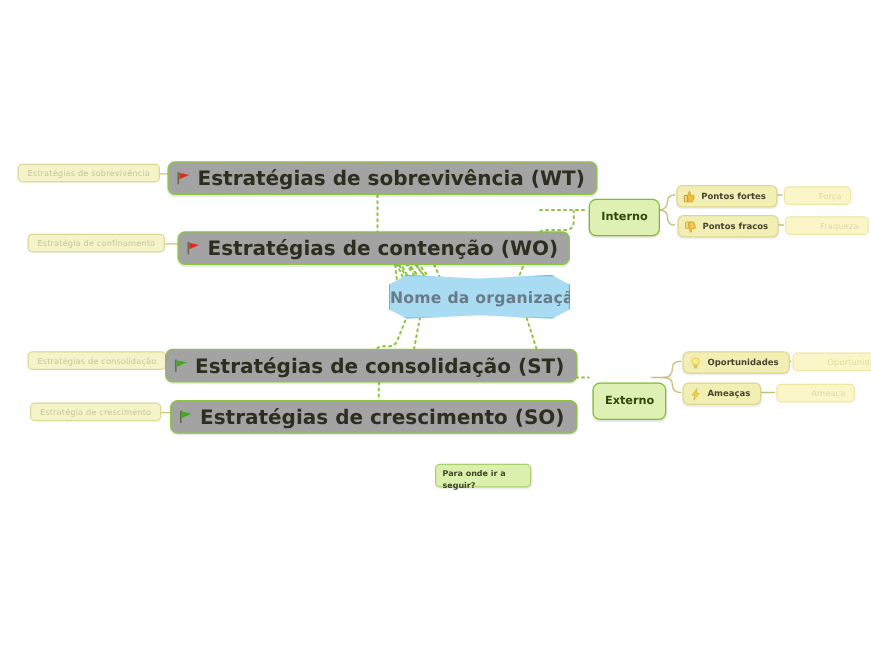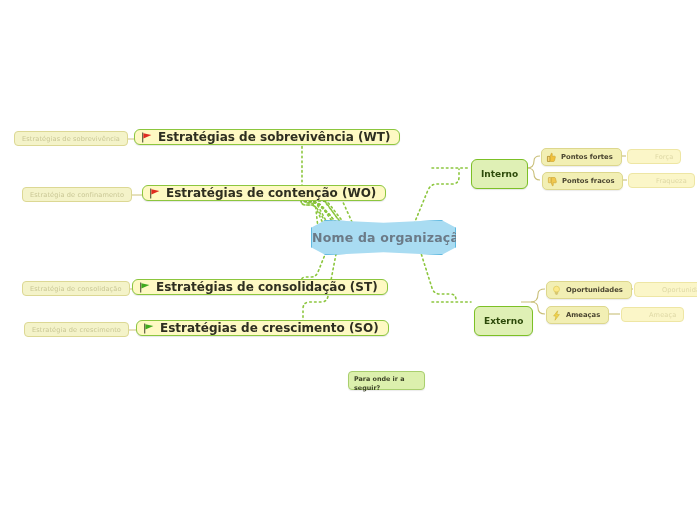--- a/index.html
+++ b/index.html
@@ -51,27 +51,27 @@
     -webkit-clip-path: polygon(0% 22%, 10% 0%, 50% 8%, 90% 0%, 100% 22%, 100% 78%, 90% 100%, 50% 92%, 10% 100%, 0% 78%);
     clip-path: polygon(0% 22%, 10% 0%, 50% 8%, 90% 0%, 100% 22%, 100% 78%, 90% 100%, 50% 92%, 10% 100%, 0% 78%);
   }
   .central-inner {
     width: 100%;
     text-align: center;
   }
 
   
   .strategy {
-    height: 16px;
+    height: 27px;
     padding: 0 9px 0 5px;
-    background: #fef9c3;
+    background: #a3a3a3;
     border: 1.3px solid #8cc63e;
     border-radius: 6px;
     color: #2e2e20;
-    font-size: 12px;
+    font-size: 16px;
     font-weight: bold;
     gap: 5px;
     box-shadow: 0 1px 1px rgba(0,0,0,.10);
   }
   .strategy .label { line-height: 1; }
 
   
   .leaf-faint {
     height: 15px;
     padding: 0 7px;
@@ -198,21 +198,21 @@
     <span class="central-inner">Nome da organização</span>
   </div>
 
   <div class="node leaf-faint" style="left:14px; top:131px;">
     <span>Estratégias de sobrevivência</span>
   </div>
   <div class="node leaf-faint" style="left:22px; top:187px;">
     <span>Estratégia de confinamento</span>
   </div>
   <div class="node leaf-faint" style="left:22px; top:281px;">
-    <span>Estratégia de consolidação</span>
+    <span>Estratégias de consolidação</span>
   </div>
   <div class="node leaf-faint" style="left:24px; top:322px;justify-content:flex-end;">
     <span>Estratégia de crescimento</span>
   </div>
 
   <div class="node strategy" style="left:134px; top:129px;">
     <span class="icon">
       <svg width="13" height="13" viewBox="0 0 13 13">
         <rect x="2" y="1.5" width="1.3" height="10" fill="#6b6b4a"></rect>
         <path d="M3.4 2.2 L11.4 3.9 L3.4 7.4 Z" fill="#e02b20"></path>

